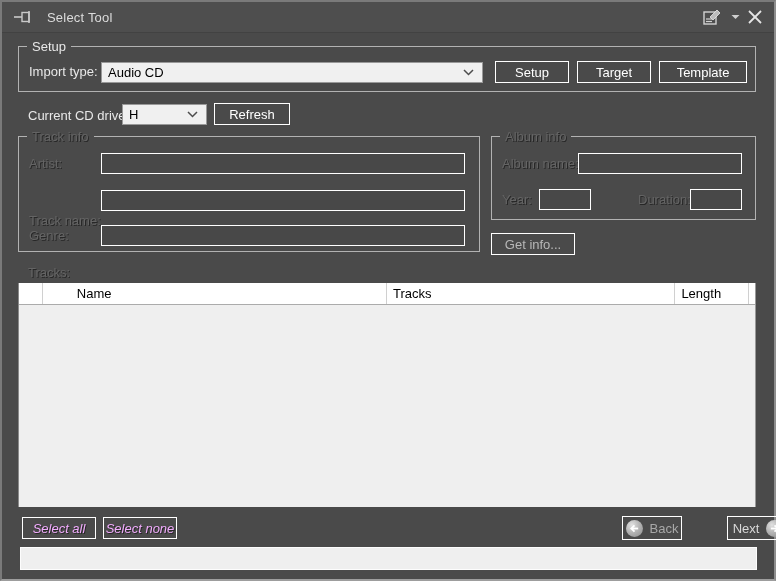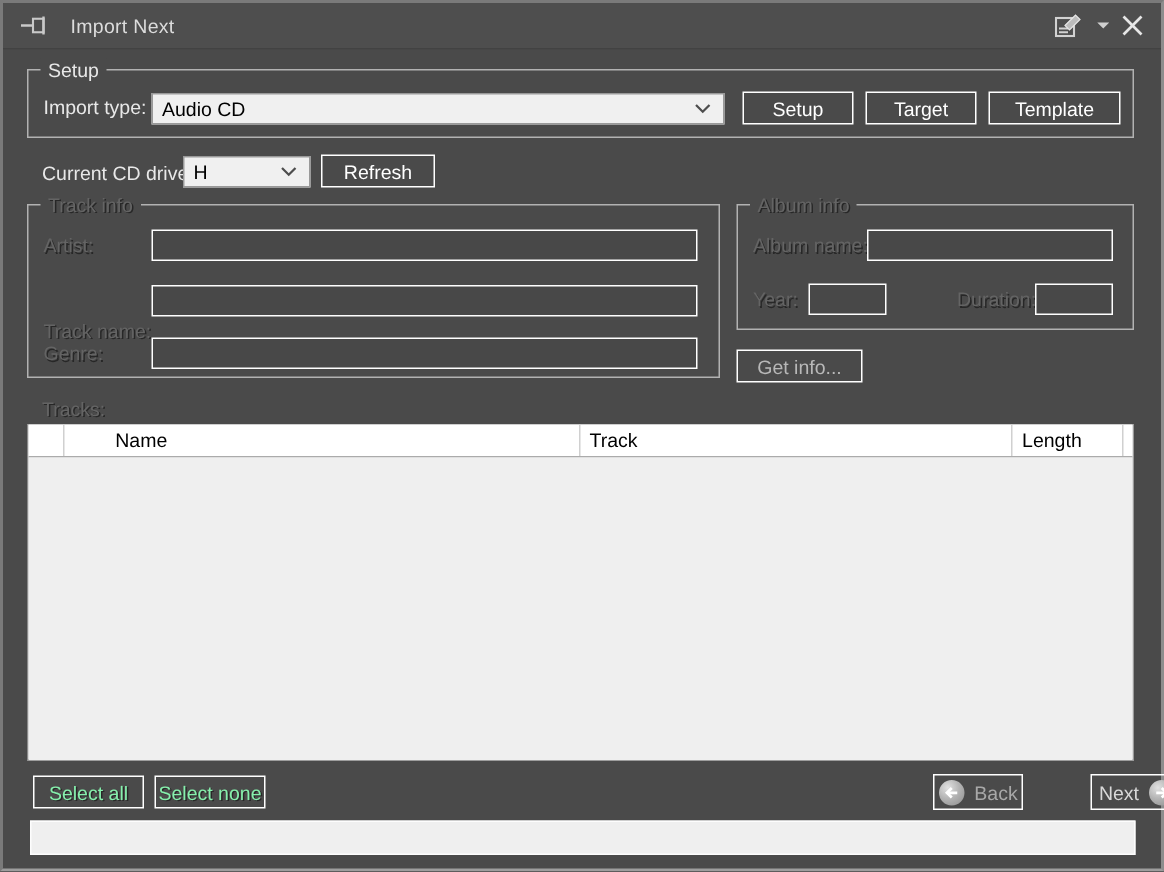--- a/index.html
+++ b/index.html
@@ -51,21 +51,21 @@
   }
   .combo .combo-value { flex: 1; }
   .combo .chev { margin-right: 2px; display: flex; align-items: center; }
   .btn {
     position: absolute; height: 22px;
     background: transparent; border: 1px solid #ffffff;
     color: #ffffff; font-family: "Liberation Sans", sans-serif; font-size: 13px;
     display: flex; align-items: center; justify-content: center;
     cursor: default;
   }
-  .btn.dim { color: #86efac; text-shadow: 1px 1px 0 #272727; }
+  .btn.dim { color: #f0abfc; text-shadow: 1px 1px 0 #272727; font-style: italic; }
   .btn.semi { color: #b8b8b8; }
   .dark-input {
     position: absolute; height: 21px;
     background: #484848; border: 1px solid #ffffff;
     color: #e8e8e8; font-family: "Liberation Sans", sans-serif; font-size: 13px;
     padding: 0 4px; outline: none;
   }
   
   .table {
     position: absolute; left: 16px; top: 281px; width: 738px; height: 224px;
@@ -107,21 +107,21 @@
 <div class="window">
 
   <div class="titlebar">
     <span class="pin tb-icon">
       <svg width="19" height="14" viewBox="0 0 19 14">
         <line x1="0" y1="7" x2="8" y2="7" stroke="#c9c9c9" stroke-width="1.6"></line>
         <rect x="8" y="2.5" width="7" height="9" fill="none" stroke="#c9c9c9" stroke-width="1.4"></rect>
         <line x1="15" y1="1" x2="15" y2="13" stroke="#c9c9c9" stroke-width="1.6"></line>
       </svg>
     </span>
-    <span class="title">Import Next</span>
+    <span class="title">Select Tool</span>
     <div class="titlebar-right">
       <span class="tb-icon">
         <svg width="20" height="17" viewBox="0 0 20 17">
           <rect x="1" y="3" width="12" height="12" fill="none" stroke="#d2d2d2" stroke-width="1.4"></rect>
           <line x1="3" y1="10" x2="9" y2="10" stroke="#d2d2d2" stroke-width="1.2"></line>
           <line x1="3" y1="12.5" x2="9" y2="12.5" stroke="#d2d2d2" stroke-width="1.2"></line>
           <path d="M7 8 L14 1 L17 4 L10 11 Z" fill="#bdbdbd" stroke="#e8e8e8" stroke-width="0.8"></path>
         </svg>
       </span>
       <span class="tb-icon">
@@ -185,21 +185,21 @@
     <input class="dark-input" style="left: 198px; top: 52px; width: 52px;" value="">
   </div>
 
   <button class="btn semi" style="left:489px; top:231px; width:84px;">Get info...</button>
 
   <span class="lbl dim" style="left:26px; top:263px;">Tracks:</span>
   <div class="table">
     <div class="table-header">
       <div class="th c0"></div>
       <div class="th c1">Name</div>
-      <div class="th c2">Track</div>
+      <div class="th c2">Tracks</div>
       <div class="th c3">Length</div>
       <div class="th c4"></div>
     </div>
     <div class="table-body"></div>
   </div>
 
   <button class="btn dim" style="left:20px; top:515px; width:74px;">Select all</button>
   <button class="btn dim" style="left:101px; top:515px; width:74px;">Select none</button>
 
   <button class="btn btn-nav" style="left:620px; top:514px; width:60px; height:24px; color:#a8a8a8;">

